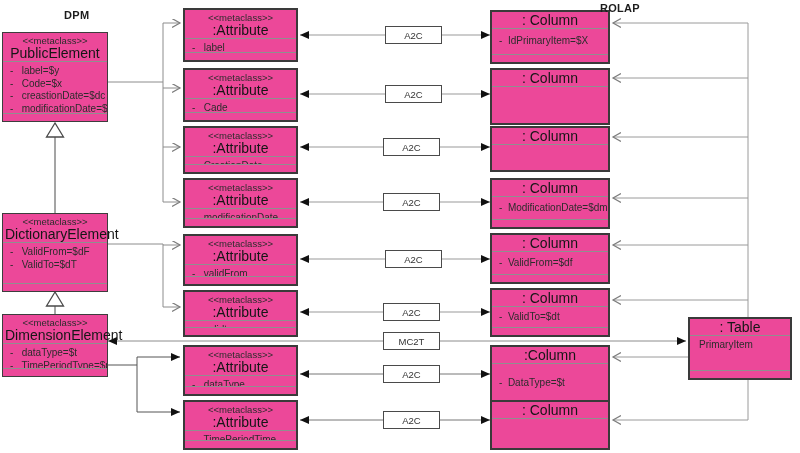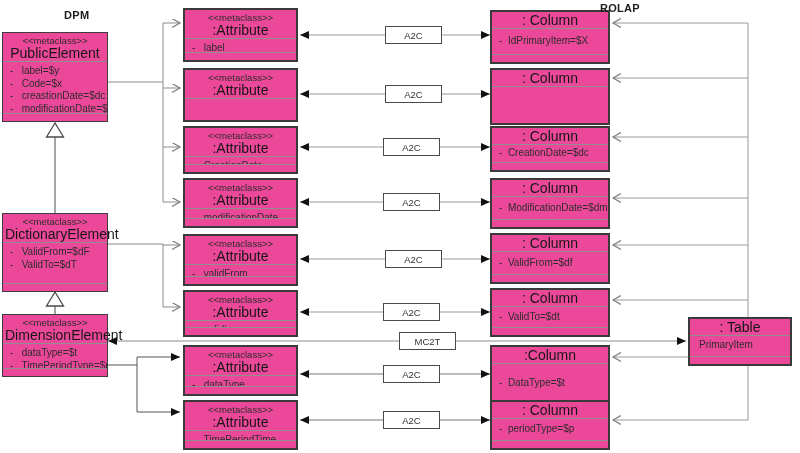--- a/index.html
+++ b/index.html
@@ -139,20 +139,23 @@
       <div class="ln">-   label</div>
     </div>
     <div class="ft"></div>
   </div>
 
   <div class="box b-mid" style="left:183px;top:68px;width:115px;height:54px;">
     <div class="hd">
       <div class="st">&lt;&lt;metaclass&gt;&gt;</div>
       <div class="nm">:Attribute</div>
     </div>
+    <div class="at">
+      <div class="ln">-   Cade</div>
+    </div>
     <div class="ft"></div>
   </div>
 
   <div class="box b-mid" style="left:183px;top:126px;width:115px;height:48px;">
     <div class="hd">
       <div class="st">&lt;&lt;metaclass&gt;&gt;</div>
       <div class="nm">:Attribute</div>
     </div>
     <div class="at">
       <div class="ln">-   CreationDate</div>
@@ -214,21 +217,21 @@
     </div>
     <div class="ft"></div>
   </div>
 
   <div class="tag" style="left:385px;top:26px;">A2C</div>
   <div class="tag" style="left:385px;top:85px;">A2C</div>
   <div class="tag" style="left:383px;top:138px;">A2C</div>
   <div class="tag" style="left:383px;top:193px;">A2C</div>
   <div class="tag" style="left:385px;top:250px;">A2C</div>
   <div class="tag" style="left:383px;top:303px;">A2C</div>
-  <div class="tag" style="left:383px;top:332px;margin-left:16px;">MC2T</div>
+  <div class="tag" style="left:383px;top:332px;">MC2T</div>
   <div class="tag" style="left:383px;top:365px;">A2C</div>
   <div class="tag" style="left:383px;top:411px;">A2C</div>
 
   <div class="box b-col" style="left:490px;top:10px;width:120px;height:54px;">
     <div class="hd">
       <div class="nm">: Column</div>
     </div>
     <div class="at">
       <div class="ln">-  IdPrimaryItem=$X</div>
     </div>
@@ -239,23 +242,20 @@
     <div class="hd">
       <div class="nm">: Column</div>
     </div>
     <div class="ft"></div>
   </div>
 
   <div class="box b-col" style="left:490px;top:126px;width:120px;height:46px;">
     <div class="hd">
       <div class="nm">: Column</div>
     </div>
-    <div class="at">
-      <div class="ln">-  CreationDate=$dc</div>
-    </div>
     <div class="ft"></div>
   </div>
 
   <div class="box b-col" style="left:490px;top:178px;width:120px;height:51px;">
     <div class="hd">
       <div class="nm">: Column</div>
     </div>
     <div class="at">
       <div class="ln">-  ModificationDate=$dm</div>
     </div>
@@ -289,27 +289,24 @@
     <div class="at">
       <div class="ln">-  DataType=$t</div>
     </div>
     <div class="ft"></div>
   </div>
 
   <div class="box b-col" style="left:490px;top:400px;width:120px;height:50px;">
     <div class="hd">
       <div class="nm">: Column</div>
     </div>
-    <div class="at">
-      <div class="ln">-  periodType=$p</div>
-    </div>
-    <div class="ft"></div>
-  </div>
-
-  <div class="box b-table" style="left:688px;top:317px;width:104px;height:49px;">
+    <div class="ft"></div>
+  </div>
+
+  <div class="box b-table" style="left:688px;top:317px;width:104px;height:63px;">
     <div class="hd">
       <div class="nm">: Table</div>
     </div>
     <div class="tbl-item" style="border-top:1px solid #8f8f8f;">PrimaryItem</div>
     <div class="ft"></div>
   </div>
 
 </div>
 
 </body></html>

